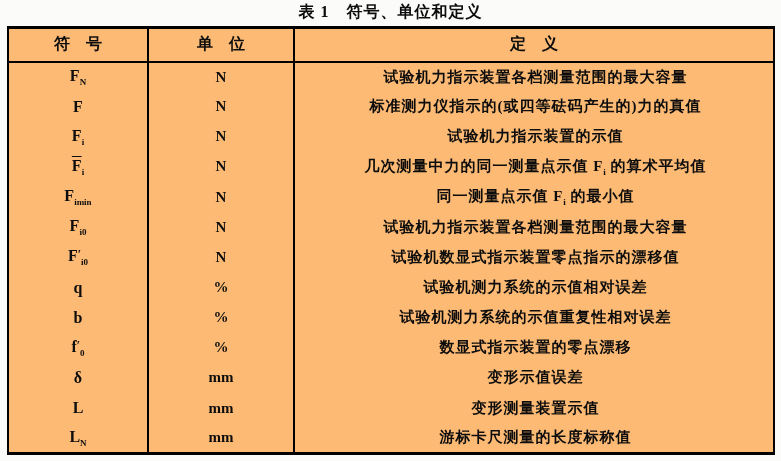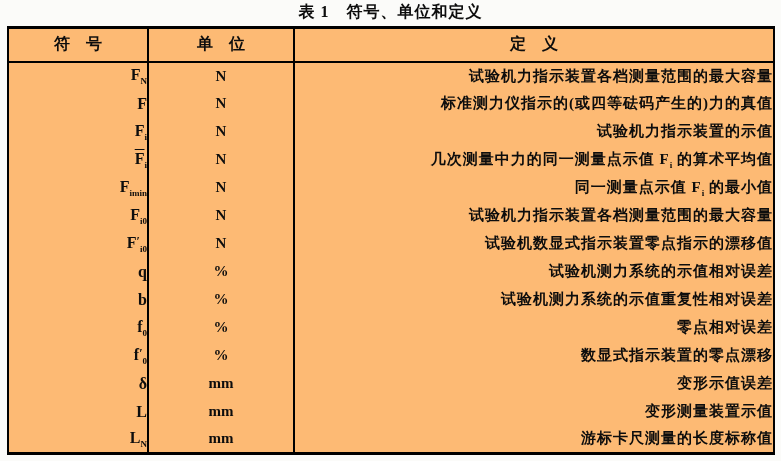--- a/index.html
+++ b/index.html
@@ -36,29 +36,29 @@
     height: 34px;
     font-size: 16px;
     font-weight: bold;
     text-align: center;
     border-bottom: 2px solid #000;
     white-space: pre;
   }
   th.unit-h, td.unit { border-left: 2px solid #000; border-right: 2px solid #000; }
   td { height: 26px; font-weight: bold; vertical-align: middle; }
   td.sym {
-    text-align: right;
+    text-align: center;
     font-size: 16px;
   }
   td.unit {
     text-align: center;
     font-size: 15px;
   }
   td.def {
-    text-align: right;
+    text-align: center;
     font-size: 15px;
     padding-left: 3px;
     letter-spacing: 1px;
     white-space: nowrap;
     overflow: hidden;
   }
   td.sym sub, td.def sub {
     font-size: 9px;
     font-weight: bold;
     vertical-align: -4px;
@@ -125,25 +125,20 @@
         <td class="sym"><span class="base">q</span></td>
         <td class="unit">%</td>
         <td class="def">试验机测力系统的示值相对误差</td>
       </tr>
       <tr>
         <td class="sym"><span class="base">b</span></td>
         <td class="unit">%</td>
         <td class="def">试验机测力系统的示值重复性相对误差</td>
       </tr>
       <tr>
-        <td class="sym"><span class="base">f</span><sub>0</sub></td>
-        <td class="unit">%</td>
-        <td class="def">零点相对误差</td>
-      </tr>
-      <tr>
         <td class="sym"><span class="base">f</span><span class="prime">′</span><sub>0</sub></td>
         <td class="unit">%</td>
         <td class="def">数显式指示装置的零点漂移</td>
       </tr>
       <tr>
         <td class="sym"><span class="base">δ</span></td>
         <td class="unit">mm</td>
         <td class="def">变形示值误差</td>
       </tr>
       <tr>

